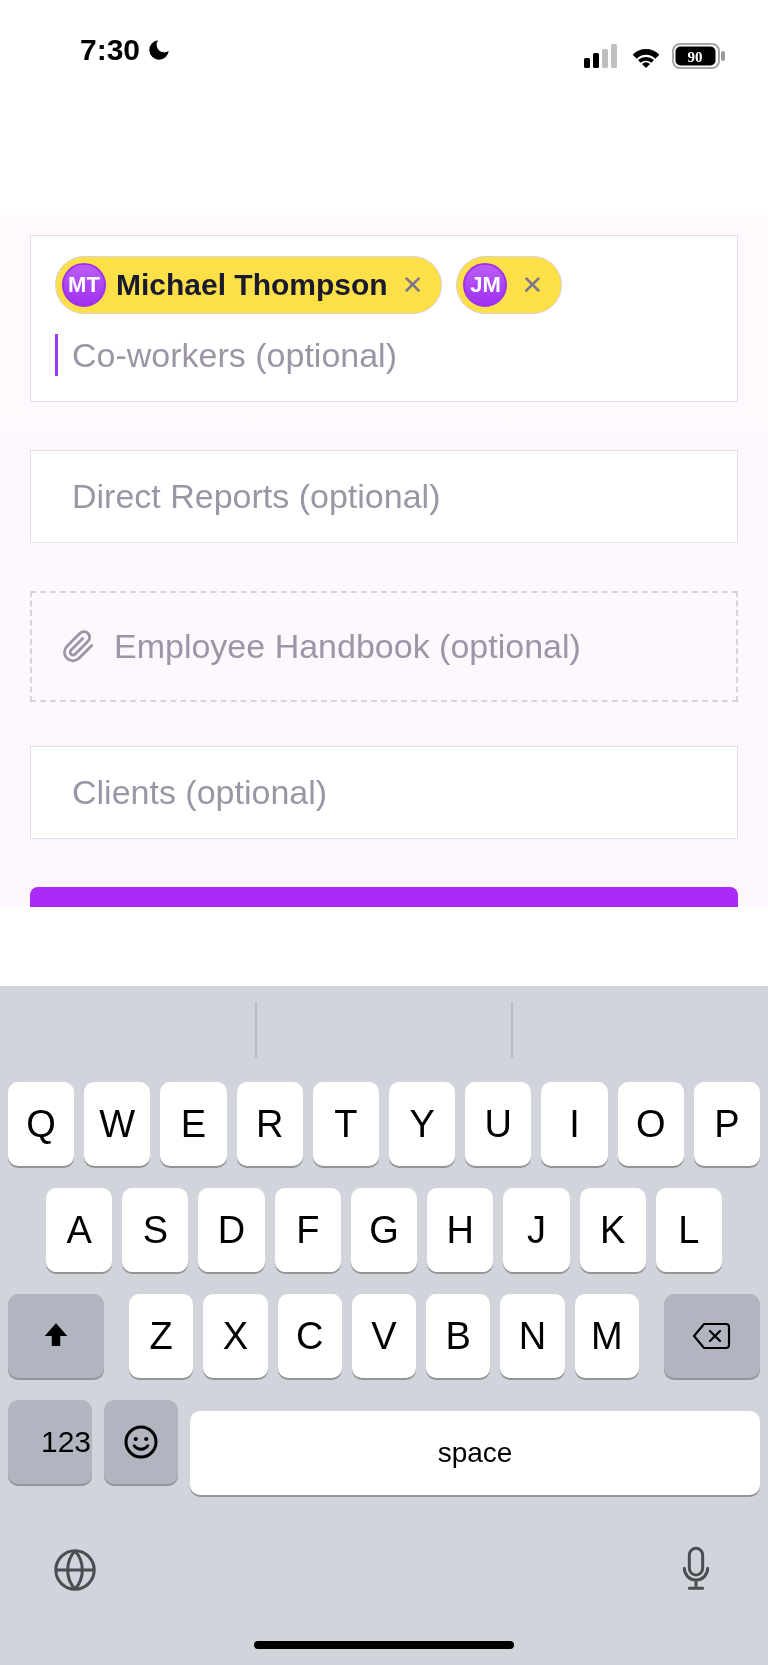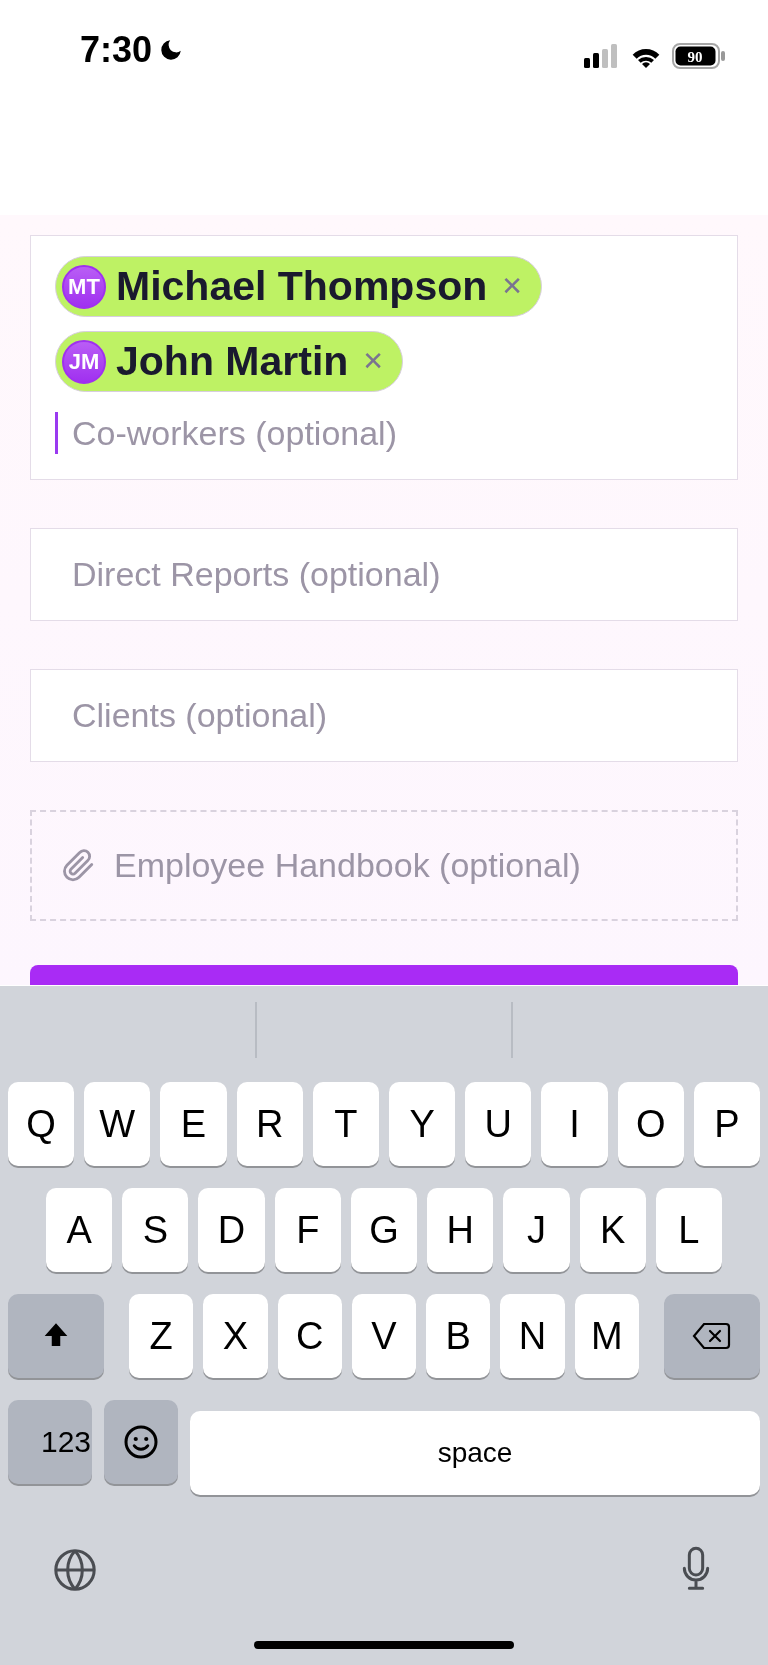--- a/index.html
+++ b/index.html
@@ -5,21 +5,21 @@
   * { box-sizing: border-box; margin: 0; padding: 0; }
   html, body { width: 768px; height: 1665px; font-family: -apple-system, Helvetica, Arial, sans-serif; overflow: hidden; background:#fff; }
   
   .status-bar {
     height: 100px;
     display: flex;
     justify-content: space-between;
     align-items: center;
     padding: 0 40px 0 80px;
   }
-  .status-left { display:flex; align-items:center; gap:6px; font-size: 36px; font-weight: 700; }
+  .status-left { display:flex; align-items:center; gap:6px; font-size: 30px; font-weight: 700; }
   .status-right { display:flex; align-items:center; gap:10px;margin-top:12px; }
 
   .header-gradient {
     position: absolute;
     top:0; left:0; right:0;
     height: 215px;
     background: linear-gradient(100deg, #f05a3a 0%, #e24a7a 30%, #c23ee0 70%, #b029f5 100%);
     z-index: -1;
   }
 
@@ -53,30 +53,30 @@
     padding: 34px 30px;
     margin-bottom: 44px;
   }
 
   .chips { display:flex; flex-wrap:wrap; gap:14px; margin-bottom:16px;}
   .chip {
     display:flex; align-items:center; gap:10px;
     border:1px solid #d7cede;
     border-radius: 999px;
     padding: 6px 14px 6px 6px;
-    background:#bef264;
+    background:#fde047;
   }
   .chip-avatar {
     width:44px; height:44px; border-radius:50%;
     background: linear-gradient(#b95ef5,#a030f0);
     color:#fff; font-weight:800; font-size:22px;
     display:flex; align-items:center; justify-content:center;
     border:2px solid #a030f0;
   }
-  .chip-name { font-size:41px; font-weight:700; color:#1a1a2e; }
+  .chip-name { font-size:30px; font-weight:700; color:#1a1a2e; }
   .chip-x { font-size:26px; color:#7a7490; font-weight:400; padding:0 4px; }
 
   .placeholder-input {
     border:none; outline:none; width:100%;
     font-size:34px; color:#9c95a6; font-weight:500;
     background:transparent;
     padding: 6px 17px;
   }
   .placeholder-input::placeholder { color:#9c95a6; }
   .coworkers-line { position:relative; }
@@ -201,45 +201,44 @@
 
   <div class="field-box">
     <div class="chips">
       <div class="chip">
         <div class="chip-avatar">MT</div>
         <div class="chip-name">Michael Thompson</div>
         <div class="chip-x">✕</div>
       </div>
       <div class="chip">
         <div class="chip-avatar">JM</div>
-        <div class="chip-name">John Martin</div>
         <div class="chip-x">✕</div>
       </div>
     </div>
     <div class="coworkers-line">
       <div class="caret"></div>
       <input class="placeholder-input" placeholder="Co-workers (optional)" style="">
     </div>
   </div>
 
   <div class="field-box">
     <input class="placeholder-input" placeholder="Direct Reports (optional)" style="">
-  </div>
-
-  <div class="field-box">
-    <input class="placeholder-input" placeholder="Clients (optional)" style="">
   </div>
 
   <div class="field-box dashed">
     <span class="paperclip">
       <svg width="34" height="34" viewBox="0 0 24 24">
           <path d="M21 11l-9 9a6 6 0 0 1-8.5-8.5l9-9a4 4 0 1 1 5.7 5.6l-9 9a2 2 0 0 1-2.9-2.8l8.3-8.3" stroke="#9c95a6" stroke-width="2" fill="none" stroke-linecap="round"></path>
         </svg>
     </span>
     <span class="handbook-label">Employee Handbook (optional)</span>
+  </div>
+
+  <div class="field-box">
+    <input class="placeholder-input" placeholder="Clients (optional)" style="">
   </div>
 
   <div class="primary-btn"></div>
 </div>
 
 <div class="keyboard">
   <div class="suggestion-bar">
     <div class="slot"></div>
     <div class="sep"></div>
     <div class="slot"></div>

